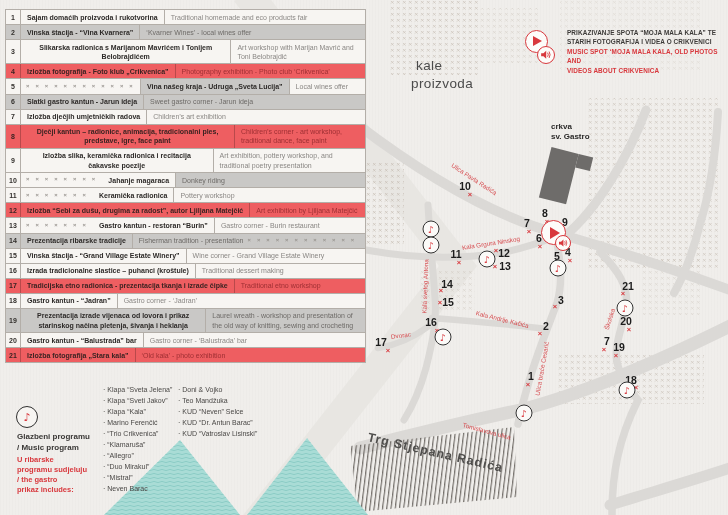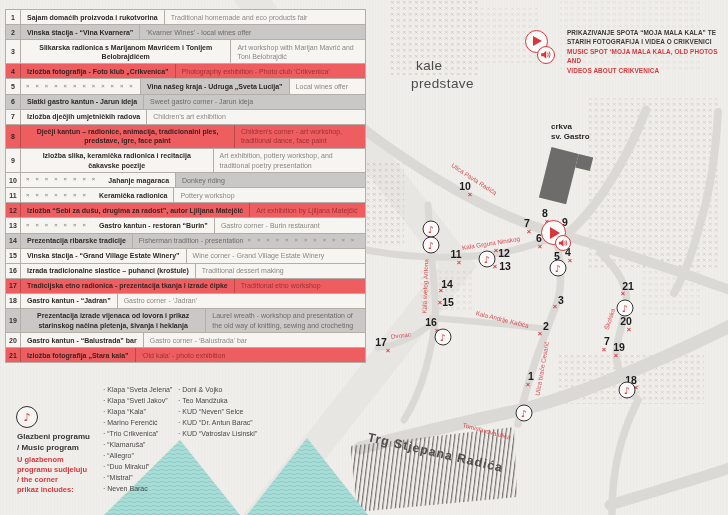--- a/index.html
+++ b/index.html
@@ -350,21 +350,21 @@
           <span>Izložba fotografija „Stara kala”</span>
         </div>
         <div class="c-en">
           <span>‘Old kala’ - photo exhibition</span>
         </div>
       </div>
     </div>
 
   <div class="title-block">
     <div>kale</div>
-    <div>predstave</div>
+    <div>proizvoda</div>
   </div>
 
   <div class="pcirc pc-a"></div>
   <div class="scirc sc-a">
     <svg viewBox="0 0 10 10">
         <polygon points="1,3.6 3,3.6 5.4,1.6 5.4,8.4 3,6.4 1,6.4" fill="#d8383d"></polygon>
       <path d="M6.6,3.2 Q7.8,5 6.6,6.8 M7.9,2.2 Q9.6,5 7.9,7.8" stroke="#d8383d" stroke-width="0.8" fill="none"></path>
       </svg>
   </div>
   <div class="vnote">
@@ -450,23 +450,23 @@
       <div class="street" style="left: 463px; top: 421px; transform: rotate(15deg);">Tomislavova ulica</div>
       <div class="street big" style="left: 368px; top: 430px; transform: rotate(13deg);">Trg Stjepana Radića</div>
     </div>
 
   <div class="mp-icon">♪</div>
   <div class="mp-title">
     <div>Glazbeni programu</div>
     <div>/ Music program</div>
   </div>
   <div class="mp-intro">
-    <div>U glazbenom</div>
+    <div>U ribarske</div>
     <div>programu sudjeluju</div>
-    <div>/ the corner</div>
+    <div>/ the gastro</div>
     <div>prikaz includes:</div>
   </div>
   <ul class="mp-list" id="mp-col1">
       <li>Klapa “Sveta Jelena”</li>
       <li>Klapa “Sveti Jakov”</li>
       <li>Klapa “Kala”</li>
       <li>Marino Ferenčić</li>
       <li>“Trio Crikvenica”</li>
       <li>“Klamaruša”</li>
       <li>“Allegro”</li>

